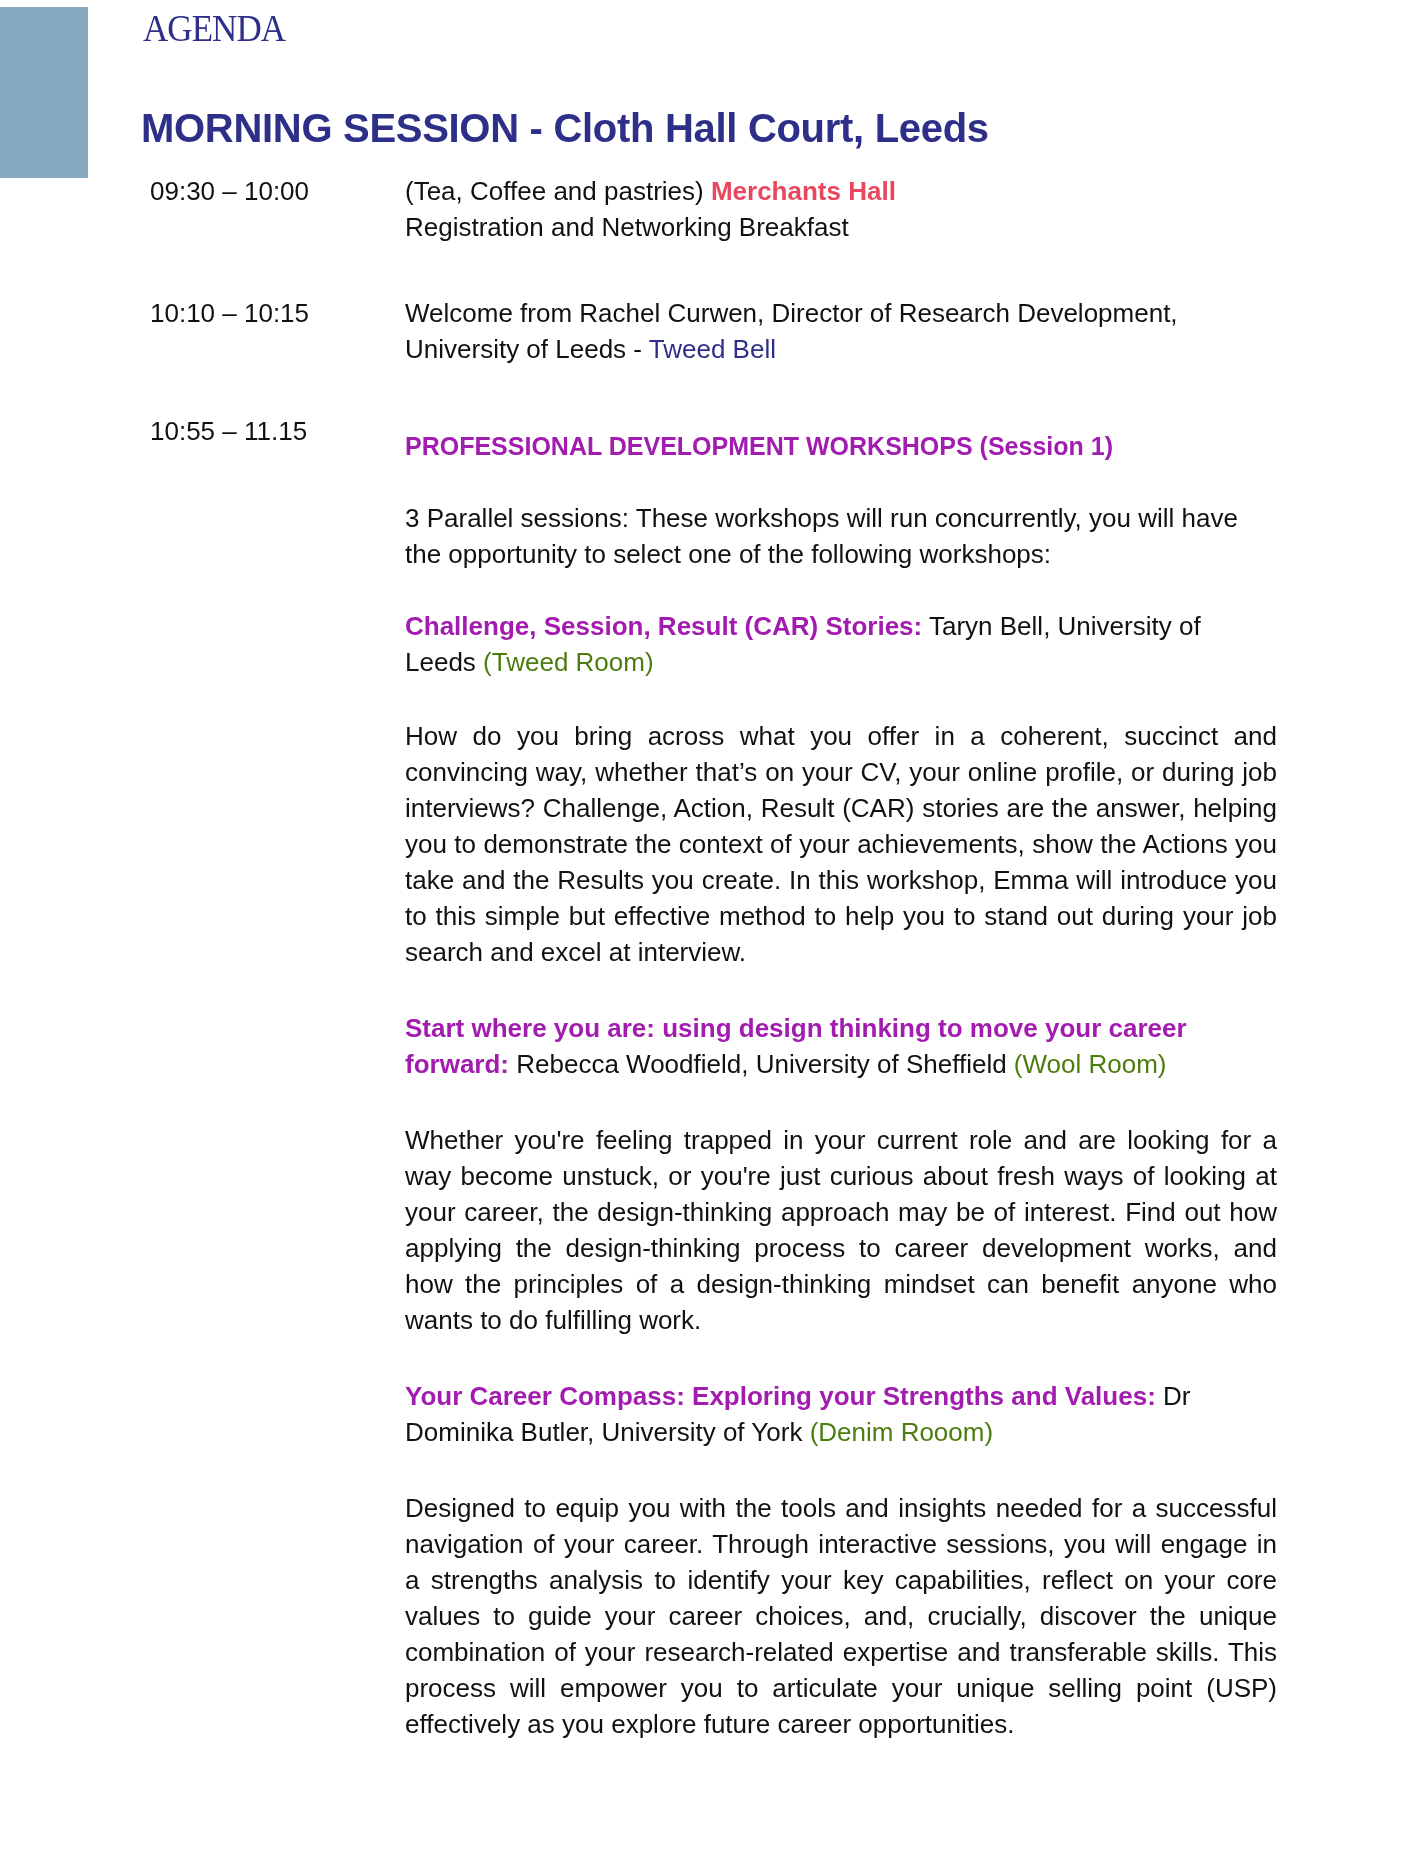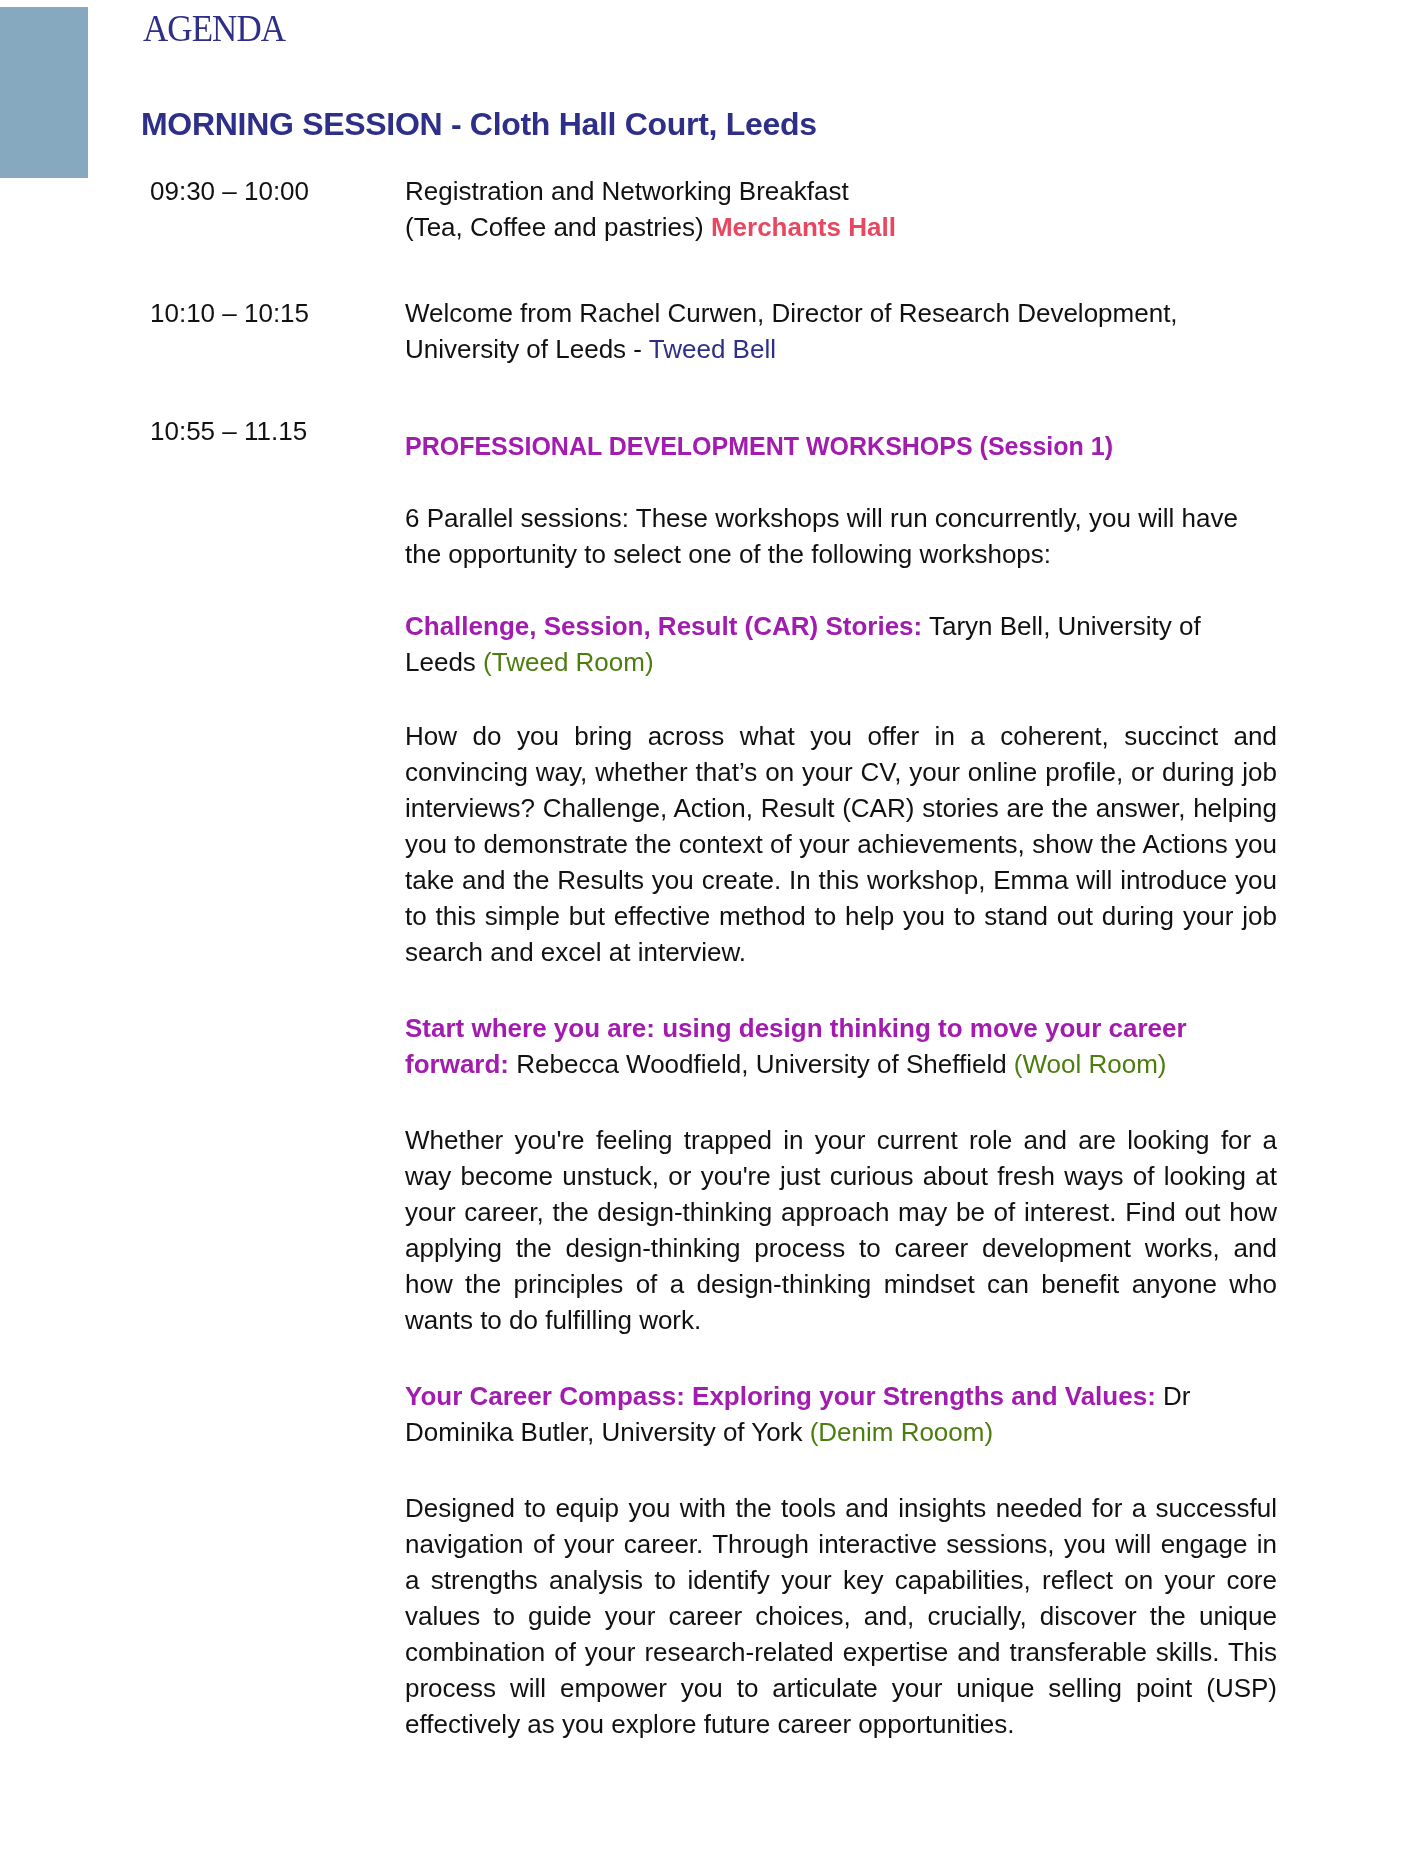--- a/index.html
+++ b/index.html
@@ -3,55 +3,55 @@
   <meta charset="utf-8">
   <style>
     html, body { margin: 0; padding: 0; background: #ffffff; }
     body { width: 1413px; height: 1850px; position: relative; overflow: hidden;
            font-family: "Liberation Sans", "DejaVu Sans", sans-serif; color: #111111; }
     .side-bar { position: absolute; left: 0; top: 7px; width: 88px; height: 171px; background: #87a9bf; }
     .agenda-title { position: absolute; left: 143px; top: 6px; margin: 0;
                     font-family: "Liberation Serif", "DejaVu Serif", serif; font-weight: normal;
                     font-size: 38px; letter-spacing: -1px; color: #2e2f88; transform: scaleX(0.92); transform-origin: left; }
     .session-title { position: absolute; left: 141px; top: 106px; margin: 0;
-                     font-size: 32px; font-weight: bold; color: #2e2f88; letter-spacing: -0.3px; }
+                     font-size: 40px; font-weight: bold; color: #2e2f88; letter-spacing: -0.3px; }
     .time { position: absolute; left: 150px; font-size: 26px; color: #111; }
     .content { position: absolute; left: 405px; width: 872px; font-size: 26px; line-height: 36px; color: #111; }
     .justify { text-align: justify; text-align-last: left; }
     .hd { color: #a21caf; font-weight: bold; }
     .red { color: #4d7c0f; }
     .red-b { color: #e8475f; font-weight: bold; }
     .blue { color: #2e2f88; }
     p { margin: 0; }
   </style>
 </head>
 <body>
 
 <div class="side-bar"></div>
 
 <h1 class="agenda-title">AGENDA</h1>
 
 <h2 class="session-title">MORNING SESSION - Cloth Hall Court, Leeds</h2>
 
 <div class="time" style="top:176px;">09:30 – 10:00</div>
 <div class="content" style="top:173px;">
+  <p><span>(Tea, Coffee and pastries) </span><span class="red-b">Merchants Hall</span></p>
   <p>Registration and Networking Breakfast</p>
-  <p><span>(Tea, Coffee and pastries) </span><span class="red-b">Merchants Hall</span></p>
 </div>
 
 <div class="time" style="top:298px;">10:10 – 10:15</div>
 <div class="content" style="top:295px;">
   <p><span>Welcome from Rachel Curwen, Director of Research Development, University of Leeds - </span><span class="blue">Tweed Bell</span></p>
 </div>
 
 <div class="time" style="top:416px;">10:55 – 11.15</div>
 <div class="content" style="top:428px;">
   <p class="hd" style="font-size:25px;">PROFESSIONAL DEVELOPMENT WORKSHOPS (Session 1)</p>
 
-  <p style="margin-top:36px;">6 Parallel sessions: These workshops will run concurrently, you will have the opportunity to select one of the following workshops:</p>
+  <p style="margin-top:36px;">3 Parallel sessions: These workshops will run concurrently, you will have the opportunity to select one of the following workshops:</p>
 
   <p style="margin-top:36px;">
     <span class="hd">Challenge, Session, Result (CAR) Stories:</span><span> Taryn Bell, University of Leeds </span><span class="red">(Tweed Room)</span>
   </p>
   <p class="justify" style="margin-top:38px;">How do you bring across what you offer in a coherent, succinct and convincing way, whether that’s on your CV, your online profile, or during job interviews? Challenge, Action, Result (CAR) stories are the answer, helping you to demonstrate the context of your achievements, show the Actions you take and the Results you create. In this workshop, Emma will introduce you to this simple but effective method to help you to stand out during your job search and excel at interview.</p>
 
   <p style="margin-top:40px;">
     <span class="hd">Start where you are: using design thinking to move your career forward:</span><span> Rebecca Woodfield, University of Sheffield </span><span class="red">(Wool Room)</span>
   </p>
   <p class="justify" style="margin-top:40px;">Whether you're feeling trapped in your current role and are looking for a way become unstuck, or you're just curious about fresh ways of looking at your career, the design-thinking approach may be of interest. Find out how applying the design-thinking process to career development works, and how the principles of a design-thinking mindset can benefit anyone who wants to do fulfilling work.</p>

